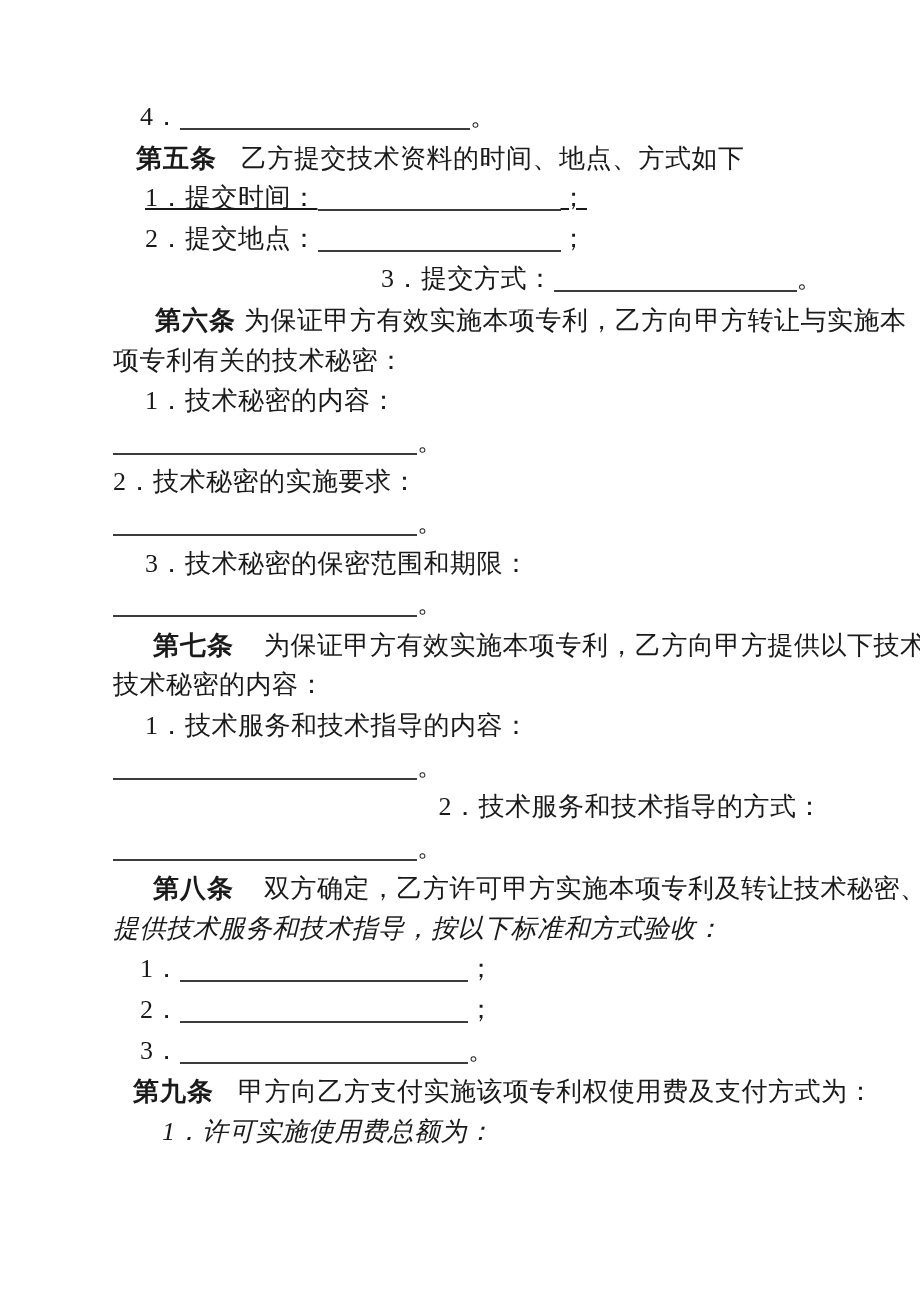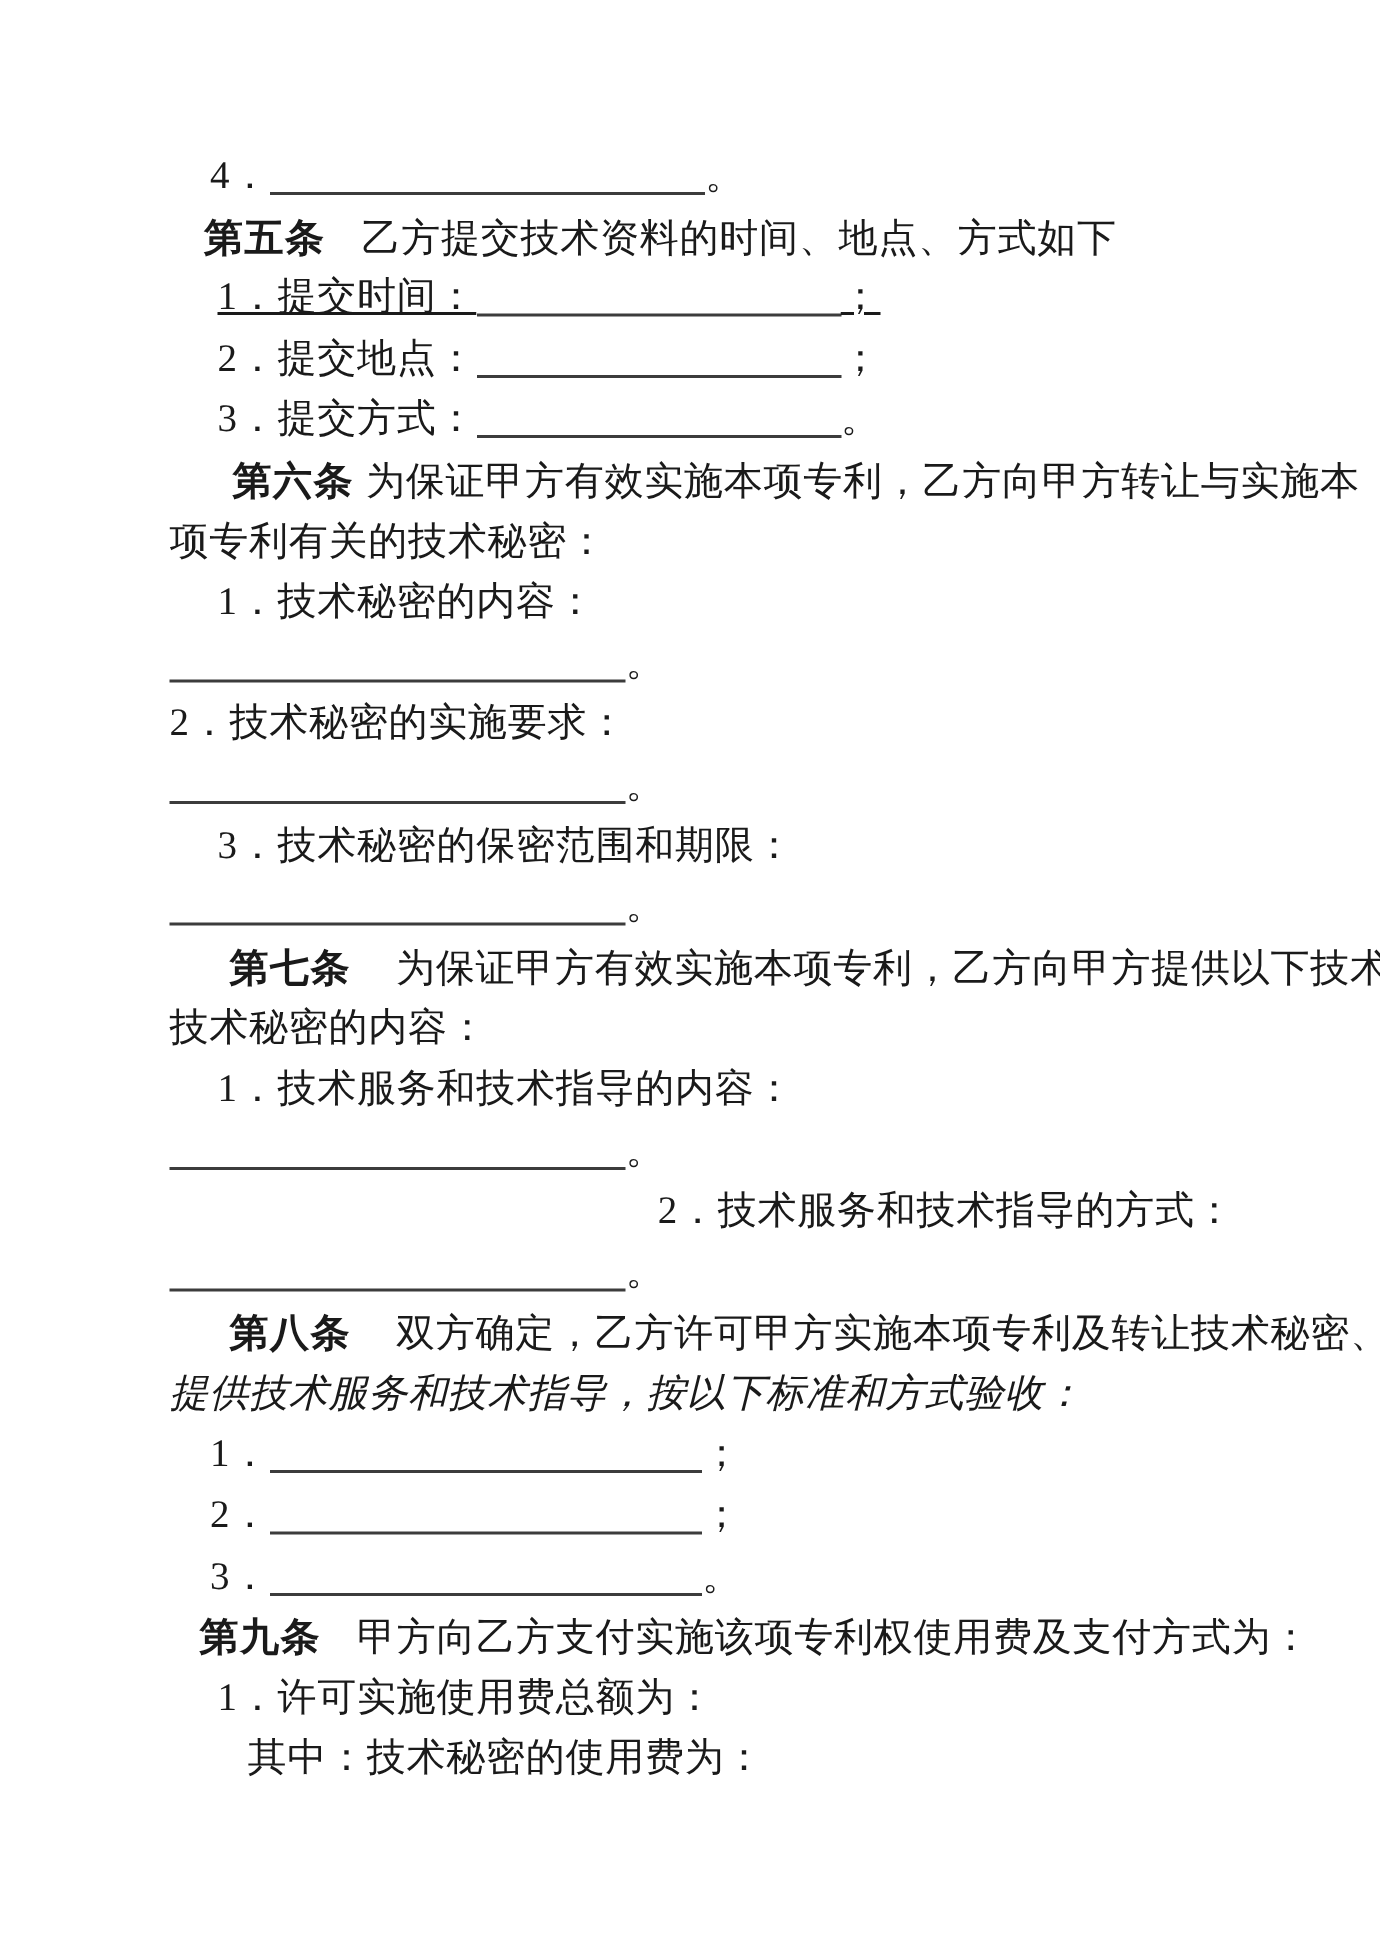--- a/index.html
+++ b/index.html
@@ -48,37 +48,36 @@
 </style>
 </head>
 <body>
 
 <div class="page" style="background: rgb(255, 255, 255); color: rgb(26, 26, 26);">
   <div class="doc-body">
       <div class="line" style="margin-left: 27px;"><span>4．</span><span class="seg-blank" style="width: 290px; border-bottom-color: rgb(60, 60, 60);"></span><span>。</span></div>
       <div class="line" style="margin-left: 23px;"><span class="seg-bold">第五条</span><span class="seg-space" style="width: 24px;"></span><span>乙方提交技术资料的时间、地点、方式如下</span></div>
       <div class="line" style="margin-left: 32px; text-decoration: underline;"><span>1．提交时间：</span><span class="seg-blank" style="width: 243px; border-bottom-color: rgb(60, 60, 60);"></span><span>；</span></div>
       <div class="line" style="margin-left: 32px;"><span>2．提交地点：</span><span class="seg-blank" style="width: 243px; border-bottom-color: rgb(60, 60, 60);"></span><span>；</span></div>
-      <div class="line" style="margin-left: 32px;"><span>3．提交方式：</span><span class="seg-blank" style="width: 243px; border-bottom-color: rgb(60, 60, 60);"></span><span>。</span></div>
+      <div class="line" style="margin-left: 32px; text-align: right;"><span>3．提交方式：</span><span class="seg-blank" style="width: 243px; border-bottom-color: rgb(60, 60, 60);"></span><span>。</span></div>
       <div class="line" style="margin-left: 42px;"><span class="seg-bold">第六条</span><span class="seg-space" style="width: 8px;"></span><span>为保证甲方有效实施本项专利，乙方向甲方转让与实施本</span></div>
       <div class="line" style="margin-left: 0px;"><span>项专利有关的技术秘密：</span></div>
       <div class="line" style="margin-left: 32px;"><span>1．技术秘密的内容：</span></div>
       <div class="line" style="margin-left: 0px;"><span class="seg-blank" style="width: 304px; border-bottom-color: rgb(60, 60, 60);"></span><span>。</span></div>
       <div class="line" style=""><span>2．技术秘密的实施要求：</span></div>
       <div class="line" style="margin-left: 0px;"><span class="seg-blank" style="width: 304px; border-bottom-color: rgb(60, 60, 60);"></span><span>。</span></div>
       <div class="line" style="margin-left: 32px;"><span>3．技术秘密的保密范围和期限：</span></div>
       <div class="line" style="margin-left: 0px;"><span class="seg-blank" style="width: 304px; border-bottom-color: rgb(60, 60, 60);"></span><span>。</span></div>
       <div class="line" style="margin-left: 40px;"><span class="seg-bold">第七条</span><span class="seg-space" style="width: 30px;"></span><span>为保证甲方有效实施本项专利，乙方向甲方提供以下技术</span></div>
       <div class="line" style="margin-left: 0px;"><span>技术秘密的内容：</span></div>
       <div class="line" style="margin-left: 32px;"><span>1．技术服务和技术指导的内容：</span></div>
       <div class="line" style="margin-left: 0px;"><span class="seg-blank" style="width: 304px; border-bottom-color: rgb(60, 60, 60);"></span><span>。</span></div>
       <div class="line" style="margin-left: 32px; text-align: right;"><span>2．技术服务和技术指导的方式：</span></div>
       <div class="line" style="margin-left: 0px;"><span class="seg-blank" style="width: 304px; border-bottom-color: rgb(60, 60, 60);"></span><span>。</span></div>
       <div class="line" style="margin-left: 40px;"><span class="seg-bold">第八条</span><span class="seg-space" style="width: 30px;"></span><span>双方确定，乙方许可甲方实施本项专利及转让技术秘密、</span></div>
       <div class="line" style="margin-left: 0px; font-style: italic;"><span>提供技术服务和技术指导，按以下标准和方式验收：</span></div>
       <div class="line" style="margin-left: 27px;"><span>1．</span><span class="seg-blank" style="width: 288px; border-bottom-color: rgb(60, 60, 60);"></span><span>；</span></div>
       <div class="line" style="margin-left: 27px;"><span>2．</span><span class="seg-blank" style="width: 288px; border-bottom-color: rgb(60, 60, 60);"></span><span>；</span></div>
       <div class="line" style="margin-left: 27px;"><span>3．</span><span class="seg-blank" style="width: 288px; border-bottom-color: rgb(60, 60, 60);"></span><span>。</span></div>
       <div class="line" style="margin-left: 20px;"><span class="seg-bold">第九条</span><span class="seg-space" style="width: 24px;"></span><span>甲方向乙方支付实施该项专利权使用费及支付方式为：</span></div>
-      <div class="line" style="margin-left: 32px;"><span>1．许可实施使用费总额为：</span></div>
-      <div class="line" style="margin-left: 52px;"><span>其中：技术秘密的使用费为：</span></div>
+      <div class="line" style="margin-left: 49px; font-style: italic;"><span>1．许可实施使用费总额为：</span></div>
     </div>
 </div>
 
 </body></html>

